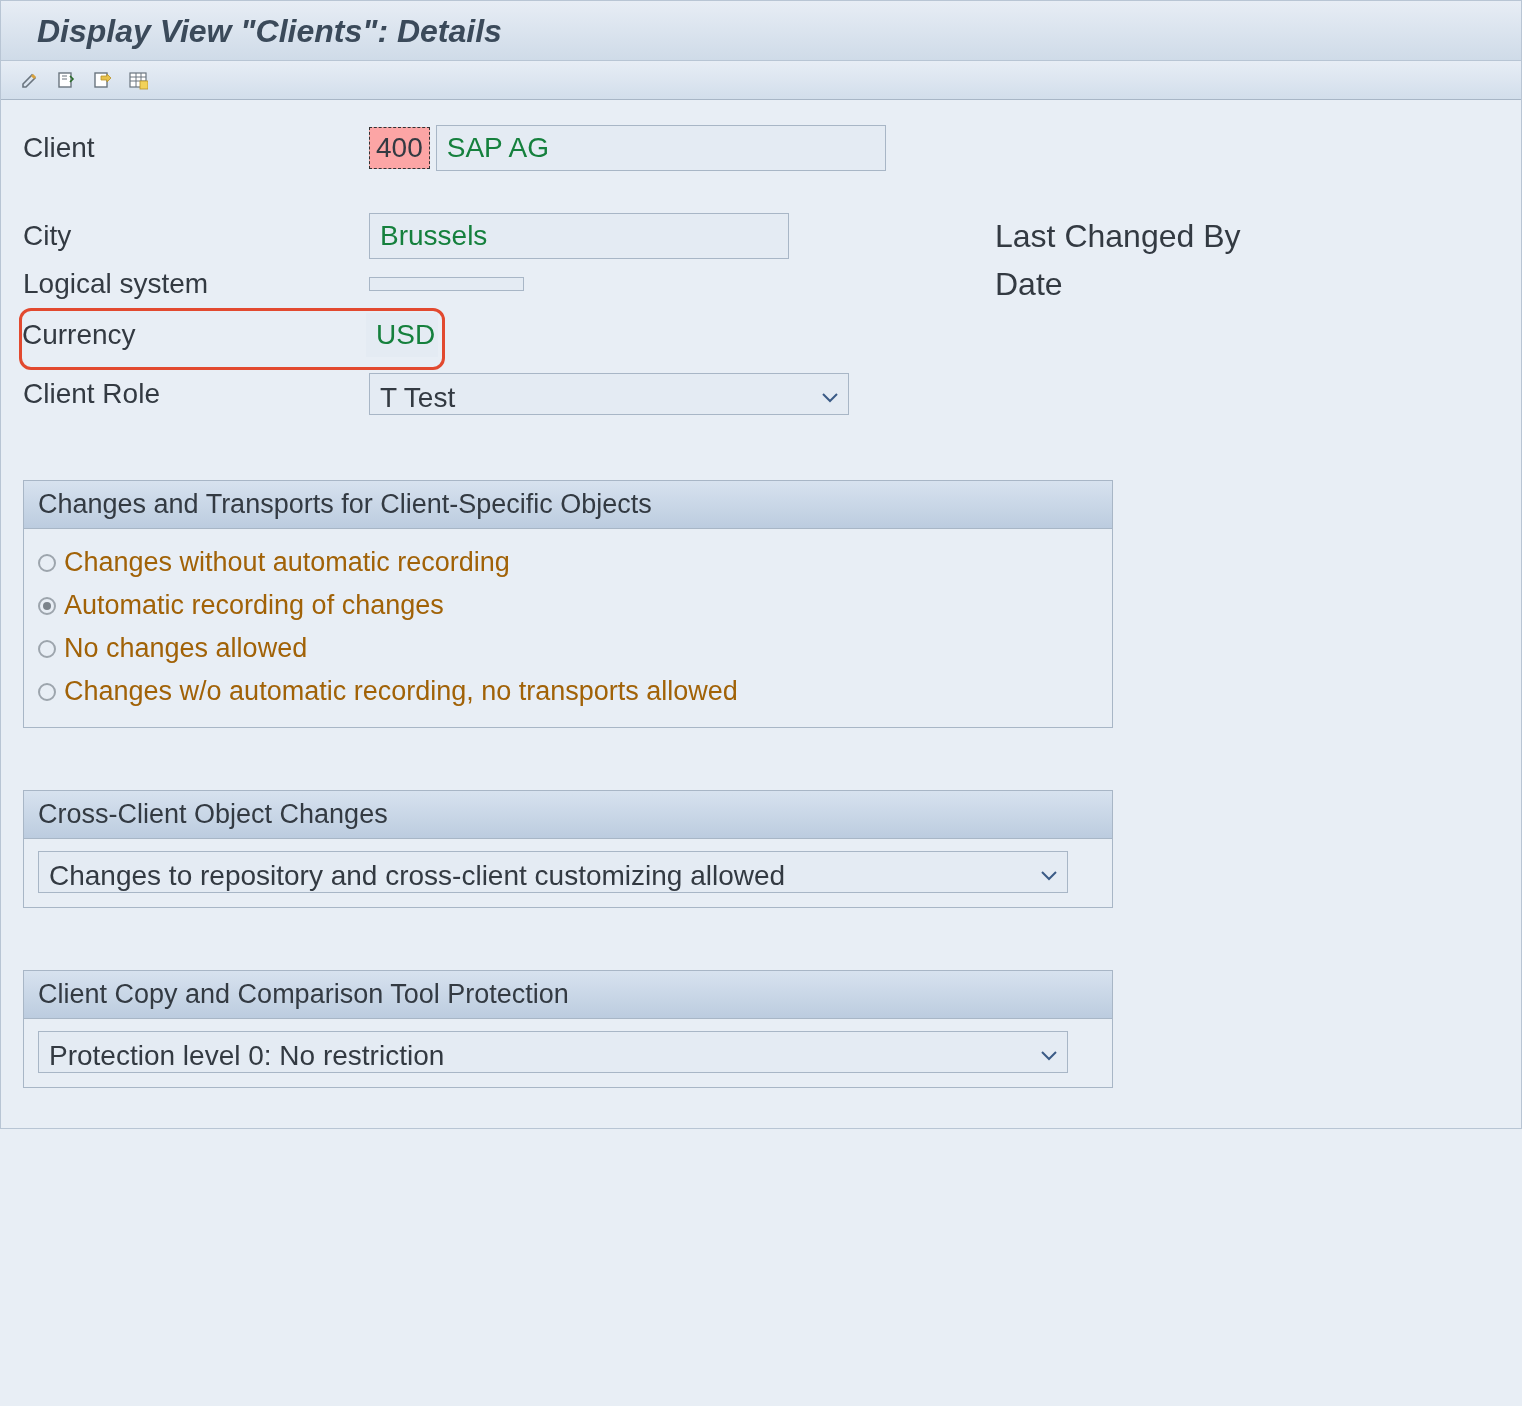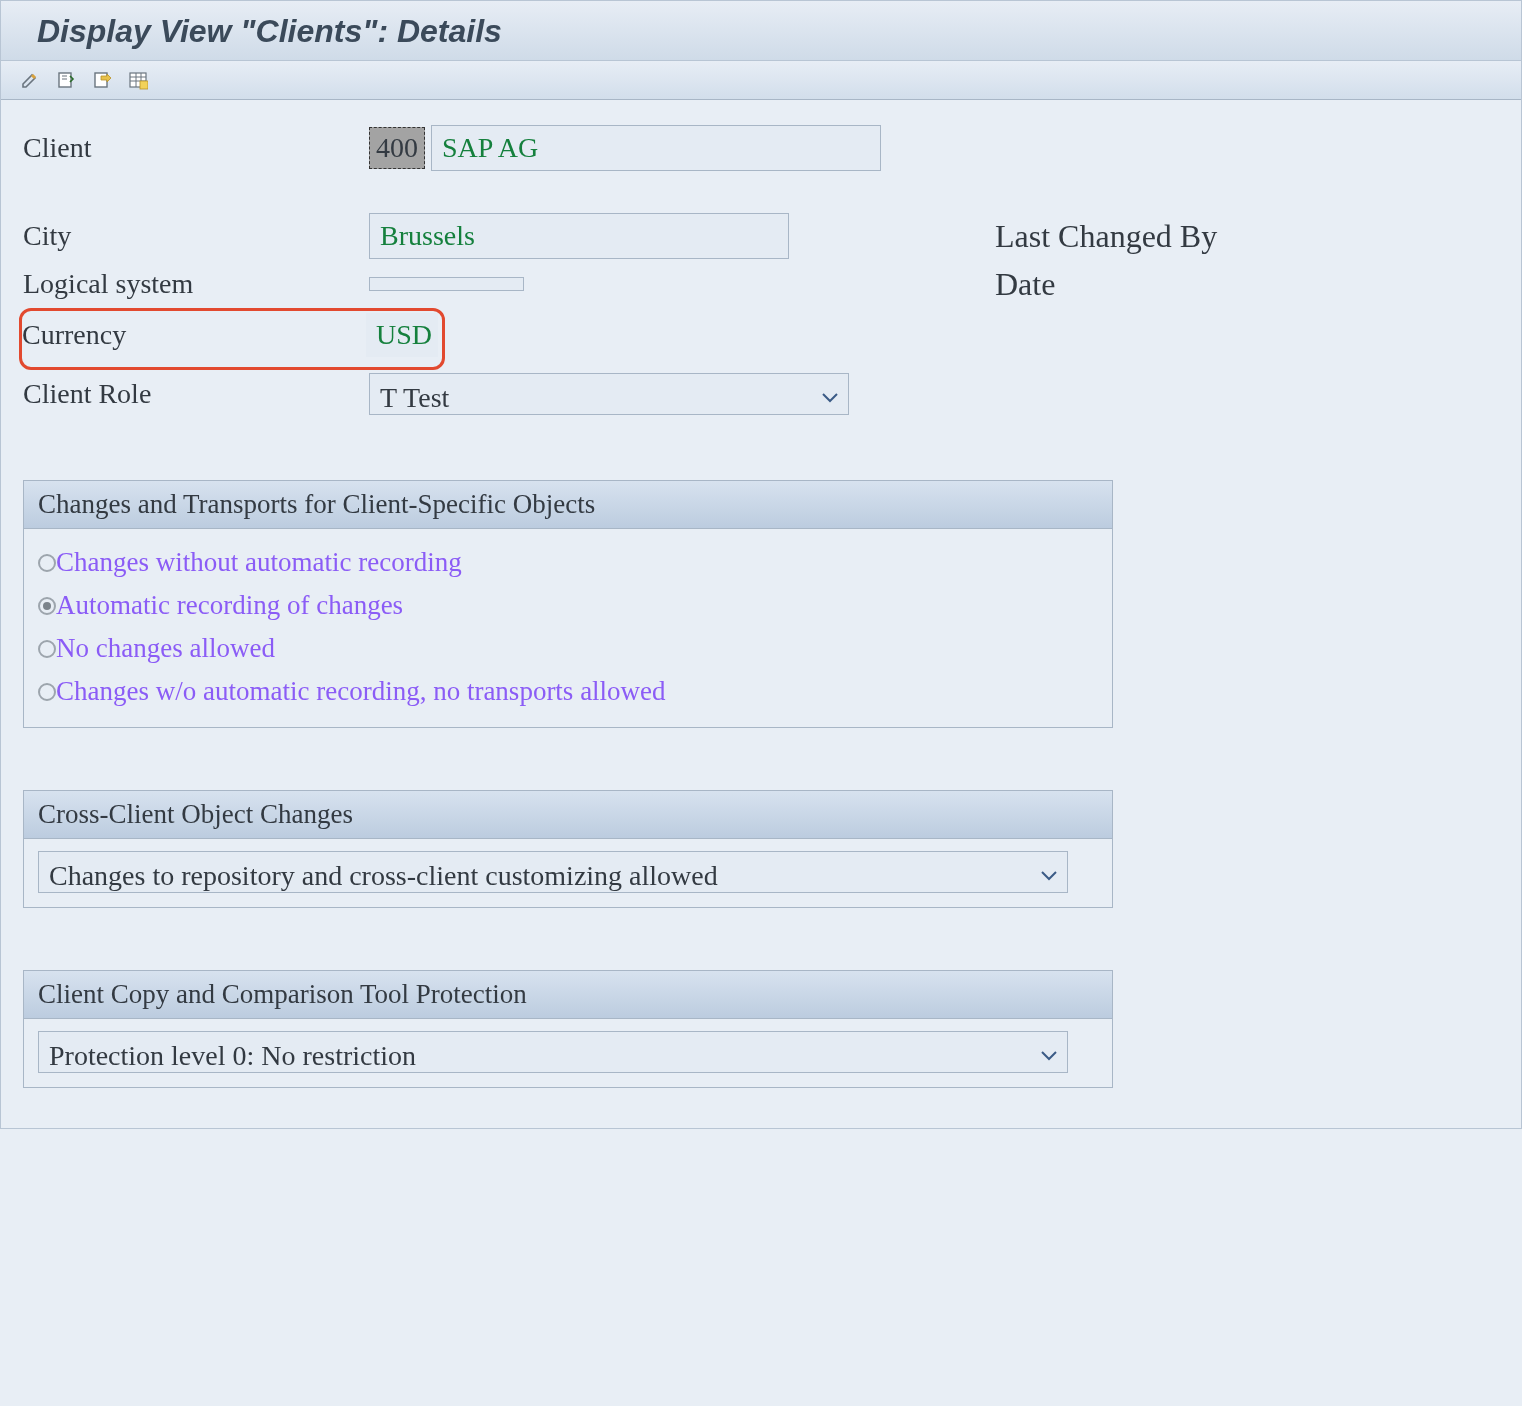--- a/index.html
+++ b/index.html
@@ -32,39 +32,39 @@
     gap: 10px;
     align-items: center;
   }
   .toolbar .tbtn {
     width: 26px; height: 26px;
     display: flex; align-items: center; justify-content: center;
     cursor: pointer;
   }
   .toolbar .tbtn svg { width: 20px; height: 20px; display: block; }
 
-  .content { padding: 24px 22px 10px 22px; font-family: Liberation Serif, serif; }
+  .content { padding: 24px 22px 10px 22px; }
 
   .row {
     display: flex;
     align-items: center;
     min-height: 48px;
     gap: 6px;
   }
   .row .label {
     width: 340px;
     font-size: 28px;
     color: #333a42;
   }
   .field-dashed {
     display: inline-block;
     border: 1px dashed #333;
     padding: 4px 6px;
     font-size: 28px;
-    background: #a3a3a3;
+    background: #fca5a5;
   }
   .field-ro {
     display: inline-block;
     border: 1px solid #a8b6c6;
     background: #e4ebf3;
     padding: 6px 10px;
     font-size: 28px;
     color: #15803d;
   }
   .w-big   { width: 450px; }
@@ -114,22 +114,23 @@
     font-size: 27px;
     color: #333a42;
   }
   .groupbox .gbody {
     padding: 12px 14px 14px 14px;
   }
 
   .radio-row {
     display: flex;
     align-items: center;
+    gap: 8px;
     font-size: 27px;
-    color: #8b5cf6;
+    color: #a16207;
     padding: 6px 0;
   }
   .radio {
     width: 18px; height: 18px;
     border: 2px solid #9da5ad;
     border-radius: 50%;
     display: inline-flex;
     align-items: center; justify-content: center;
     flex: 0 0 auto;
   }

